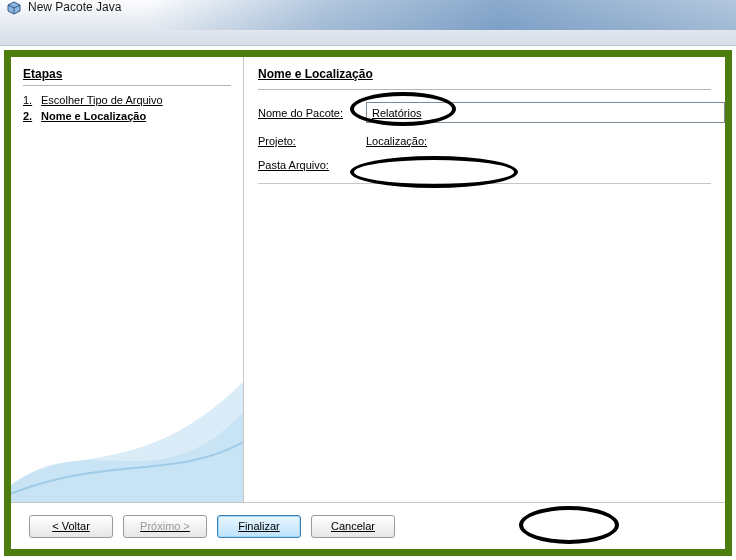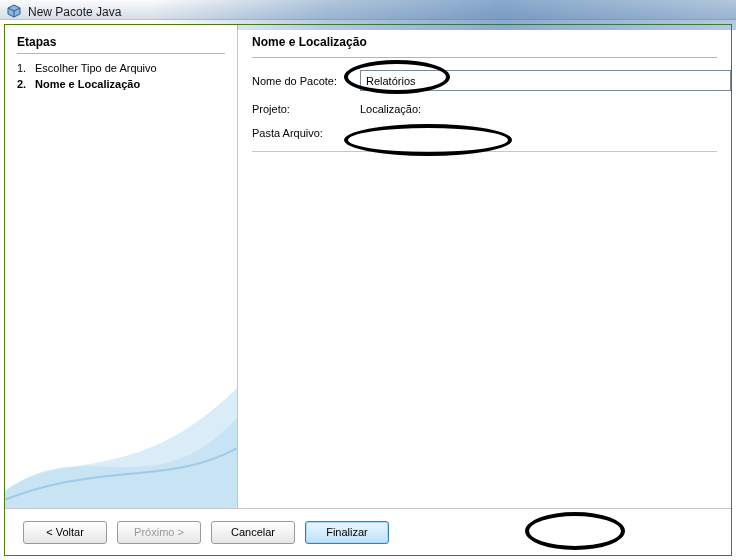--- a/index.html
+++ b/index.html
@@ -1,21 +1,21 @@
 <!DOCTYPE html>
 <html><head>
 <meta charset="utf-8">
 <style>
   * { box-sizing: border-box; margin: 0; padding: 0; }
   html, body { width: 736px; height: 560px; font-family: Tahoma, Arial, sans-serif; font-size: 11px; color: #000; overflow: hidden; }
   .window { width: 736px; height: 560px; display: flex; flex-direction: column; background: #fff; }
-  .titlebar { height: 20px; background: linear-gradient(to bottom, #fcfcfd 0%, #e7ecf3 50%, #d7dde7 100%); border-bottom: 1px solid #b9c3d0; display: flex; align-items: flex-end; padding: 0 6px; position: relative; }
+  .titlebar { height: 46px; background: linear-gradient(to bottom, #fcfcfd 0%, #e7ecf3 50%, #d7dde7 100%); border-bottom: 1px solid #b9c3d0; display: flex; align-items: flex-start; padding: 0 6px; position: relative; }
   .title-icon { width: 16px; height: 16px; display: inline-flex; align-items: center; justify-content: center; margin-right: 6px; }
   .title-text { font-size: 12px; color: #1a1a1a; }
-  .outer-frame { flex: 1; border: 1px solid #4d7c0f; margin: 4px; display: flex; flex-direction: column; background: #fff; }
+  .outer-frame { flex: 1; border: 7px solid #4d7c0f; margin: 4px; display: flex; flex-direction: column; background: #fff; text-decoration: underline; }
   .main { flex: 1; display: flex; border-bottom: 1px solid #c6c6c6; min-height: 0; }
   .sidebar { width: 232px; padding: 10px 12px; position: relative; background: #fff; }
   .sidebar h3 { font-size: 12px; font-weight: bold; margin-bottom: 4px; }
   .sidebar-divider { border: none; border-top: 1px solid #b5b5b5; margin: 4px 0 8px 0; }
   .sidebar ol { list-style: none; margin-left: 0; }
   .sidebar li { display: flex; margin-bottom: 4px; }
   .sidebar li .num { width: 18px; }
   .sidebar li.current { font-weight: bold; }
   .sidebar-art { position: absolute; left: 0; bottom: 0; width: 232px; height: 130px; pointer-events: none; }
   .vdivider { width: 1px; background: #c6c6c6; }
@@ -94,18 +94,18 @@
 
           <div class="circle" style="top:-10px; left:92px; width:106px; height:34px;"></div>
           <div class="circle" style="top:54px; left:92px; width:168px; height:32px;"></div>
         </div>
       </div>
     </div>
 
     <div class="footer" style="position:relative;">
       <button class="btn">&lt; Voltar</button>
       <button class="btn disabled" disabled="">Próximo &gt;</button>
+      <button class="btn default-btn">Finalizar</button>
       <button class="btn">Cancelar</button>
-      <button class="btn default-btn">Finalizar</button>
       <div class="circle" style="top:3px; right:106px; width:100px; height:38px;"></div>
     </div>
   </div>
 </div>
 
 </body></html>

